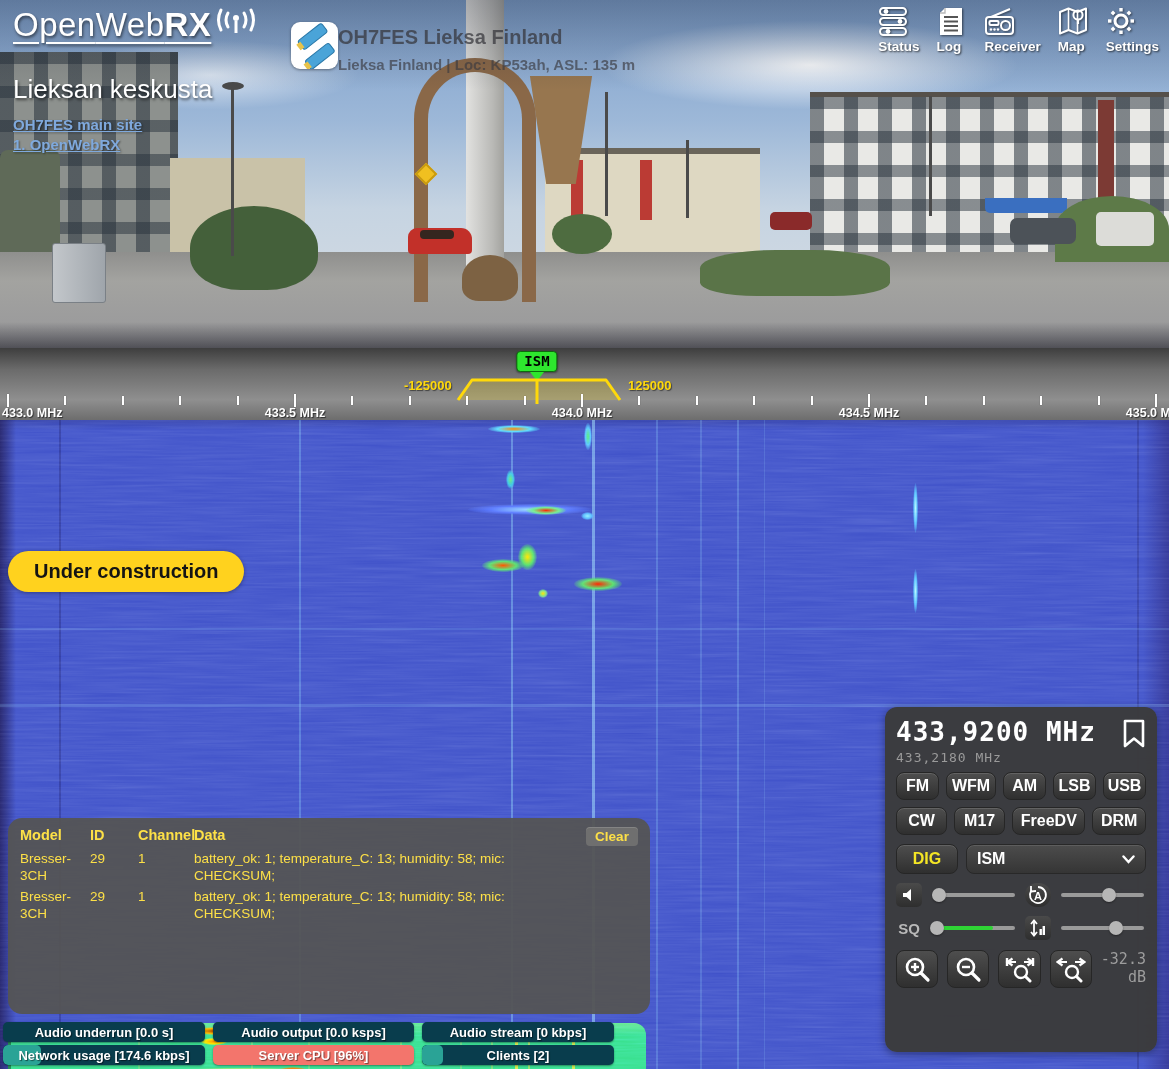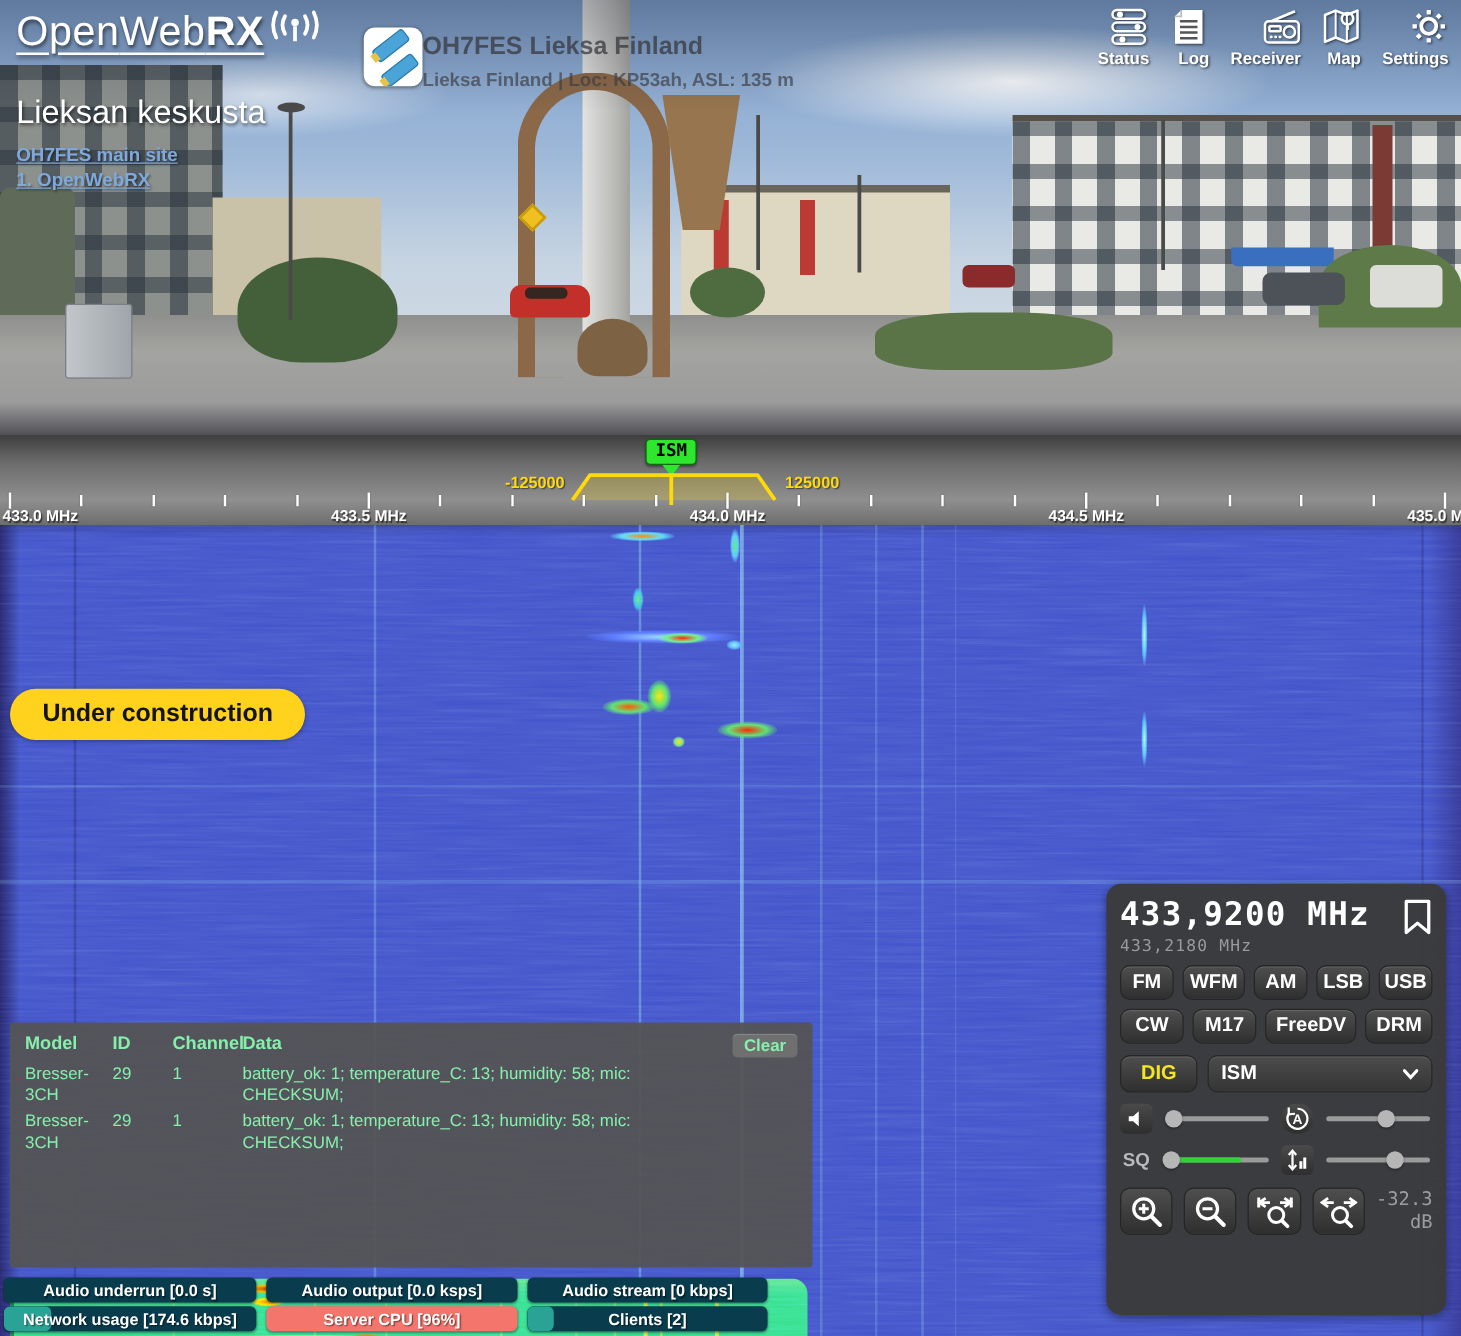--- a/index.html
+++ b/index.html
@@ -25,21 +25,21 @@
   .hdr-link{position:absolute;left:13px;color:#7fa9dd;font-size:15px;font-weight:bold;text-decoration:underline;cursor:pointer;text-shadow:1px 1px 2px rgba(0,0,0,.45);}
   #photo-credit-1{top:116px;} #photo-credit-2{top:136px;}
 
   #station-block{position:absolute;left:291px;top:10px;display:flex;margin-top:12px;}
   #station-avatar{width:47px;height:47px;background:#fff;border-radius:9px;position:relative;overflow:hidden;flex:none;box-shadow:0 1px 3px rgba(0,0,0,.4);}
   #station-texts{padding-top:4px;}
   #station-title{font-size:20px;font-weight:bold;color:rgba(52,52,58,.72);}
   #station-subtitle{font-size:15px;font-weight:600;color:rgba(58,58,64,.66);margin-top:7px;}
 
   #top-nav{position:absolute;right:10px;top:6px;display:flex;gap:17px;}
-  .nav-item{display:flex;flex-direction:column;align-items:flex-end;gap:2px;cursor:pointer;}
+  .nav-item{display:flex;flex-direction:column;align-items:flex-start;gap:2px;cursor:pointer;}
   .nav-item svg{filter:drop-shadow(1px 1px 1px rgba(0,0,0,.55));}
   .nav-label{color:#fff;font-size:13.5px;font-weight:bold;text-shadow:1px 1px 2px rgba(0,0,0,.7);}
 
   
   #freq-scale{position:absolute;left:0;top:348px;width:1169px;height:72px;overflow:hidden;cursor:ew-resize;
       background:linear-gradient(180deg,#3e3e3e 0%,#6b6b6b 30%,#8f8f8f 72%,#6d6d6d 100%);}
   #bookmark-ism{position:absolute;top:3px;transform:translateX(-50%);background:#2ee62e;border:1px solid #0d6b0d;
       border-radius:4px;color:#000;font-family:"DejaVu Sans Mono",monospace;font-weight:bold;font-size:14px;
       padding:1px 7px 2px;cursor:pointer;box-shadow:0 1px 2px rgba(0,0,0,.4);}
   #bookmark-tip{position:absolute;top:24px;transform:translateX(-50%);width:0;height:0;
@@ -61,21 +61,21 @@
 
   #badge-construction{position:absolute;left:8px;top:551px;background:#ffd21e;color:#141414;font-weight:bold;
       font-size:20px;padding:9px 26px;border-radius:21px;box-shadow:0 1px 4px rgba(0,0,0,.35);}
 
   #green-inset{position:absolute;left:8px;top:603px;width:638px;height:200px;border-radius:12px;overflow:hidden;background:#38e08c;}
   #green-edges{position:absolute;inset:0;background:linear-gradient(90deg,rgba(10,40,20,.5) 0 3px,transparent 3px),
       linear-gradient(180deg,rgba(230,255,160,.25),transparent 12px);}
 
   
   #decoder-panel{position:absolute;left:8px;top:818px;width:642px;height:196px;background:rgba(84,84,84,.95);
-      border-radius:3px;padding:9px 12px;color:#86efac;}
+      border-radius:14px;padding:9px 12px;color:#fde047;}
   #decoder-head{display:grid;grid-template-columns:70px 48px 56px 1fr 52px;font-weight:bold;font-size:14.5px;align-items:start;}
   #clear-button{background:#6f6f6f;border-radius:4px;font-weight:bold;font-size:13.5px;text-align:center;
       padding:2px 6px;cursor:pointer;box-shadow:inset 0 1px 0 rgba(255,255,255,.15);}
   .decoder-row{display:grid;grid-template-columns:70px 48px 56px 1fr 52px;font-size:13.5px;margin-top:4px;line-height:17px;}
 
   
   #rx-panel{position:absolute;left:885px;top:707px;width:272px;height:345px;background:rgba(59,59,59,.97);
       border-radius:12px;padding:10px 11px;color:#fff;box-shadow:0 2px 8px rgba(0,0,0,.4);}
   #freq-row{display:flex;justify-content:space-between;align-items:flex-start;}
   #freq-display{font-family:"DejaVu Sans Mono",monospace;font-weight:bold;font-size:26px;letter-spacing:1px;cursor:text;}

